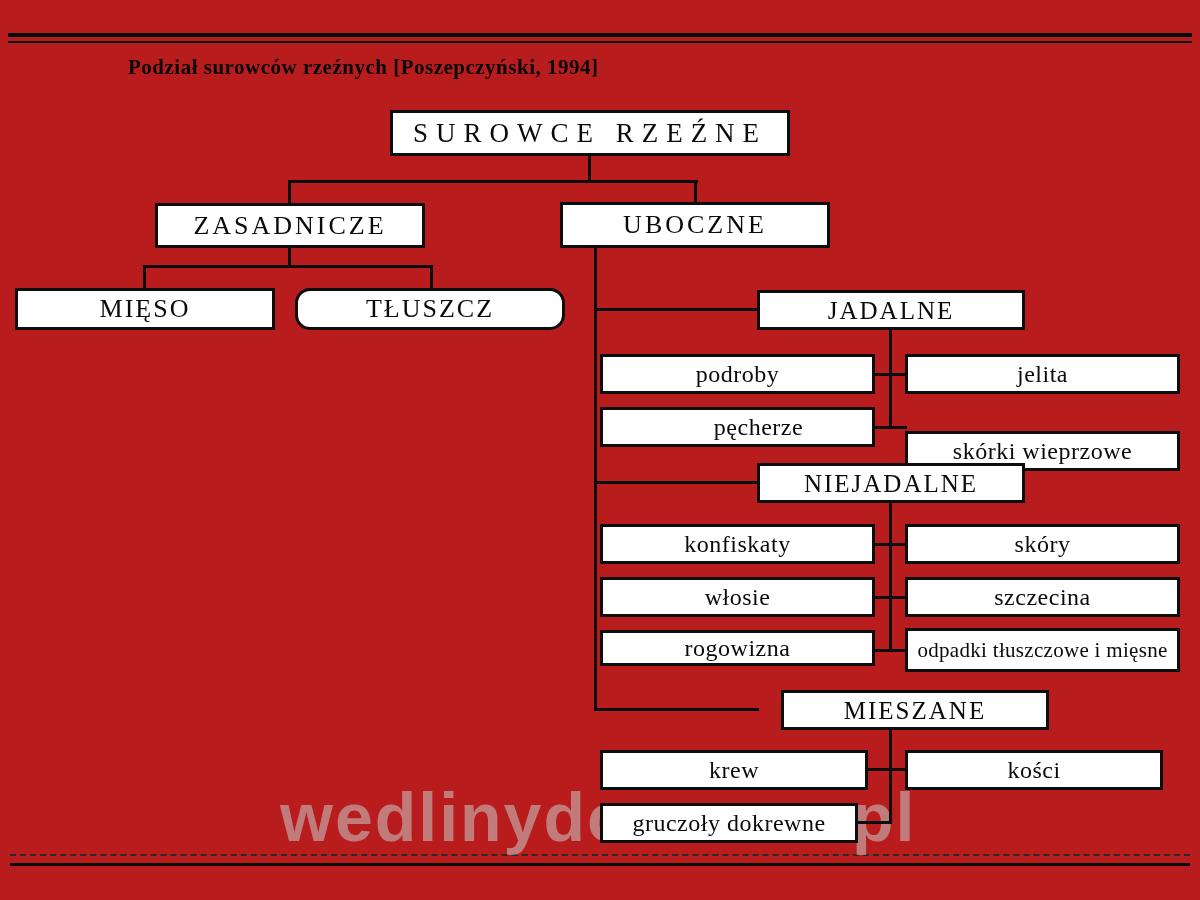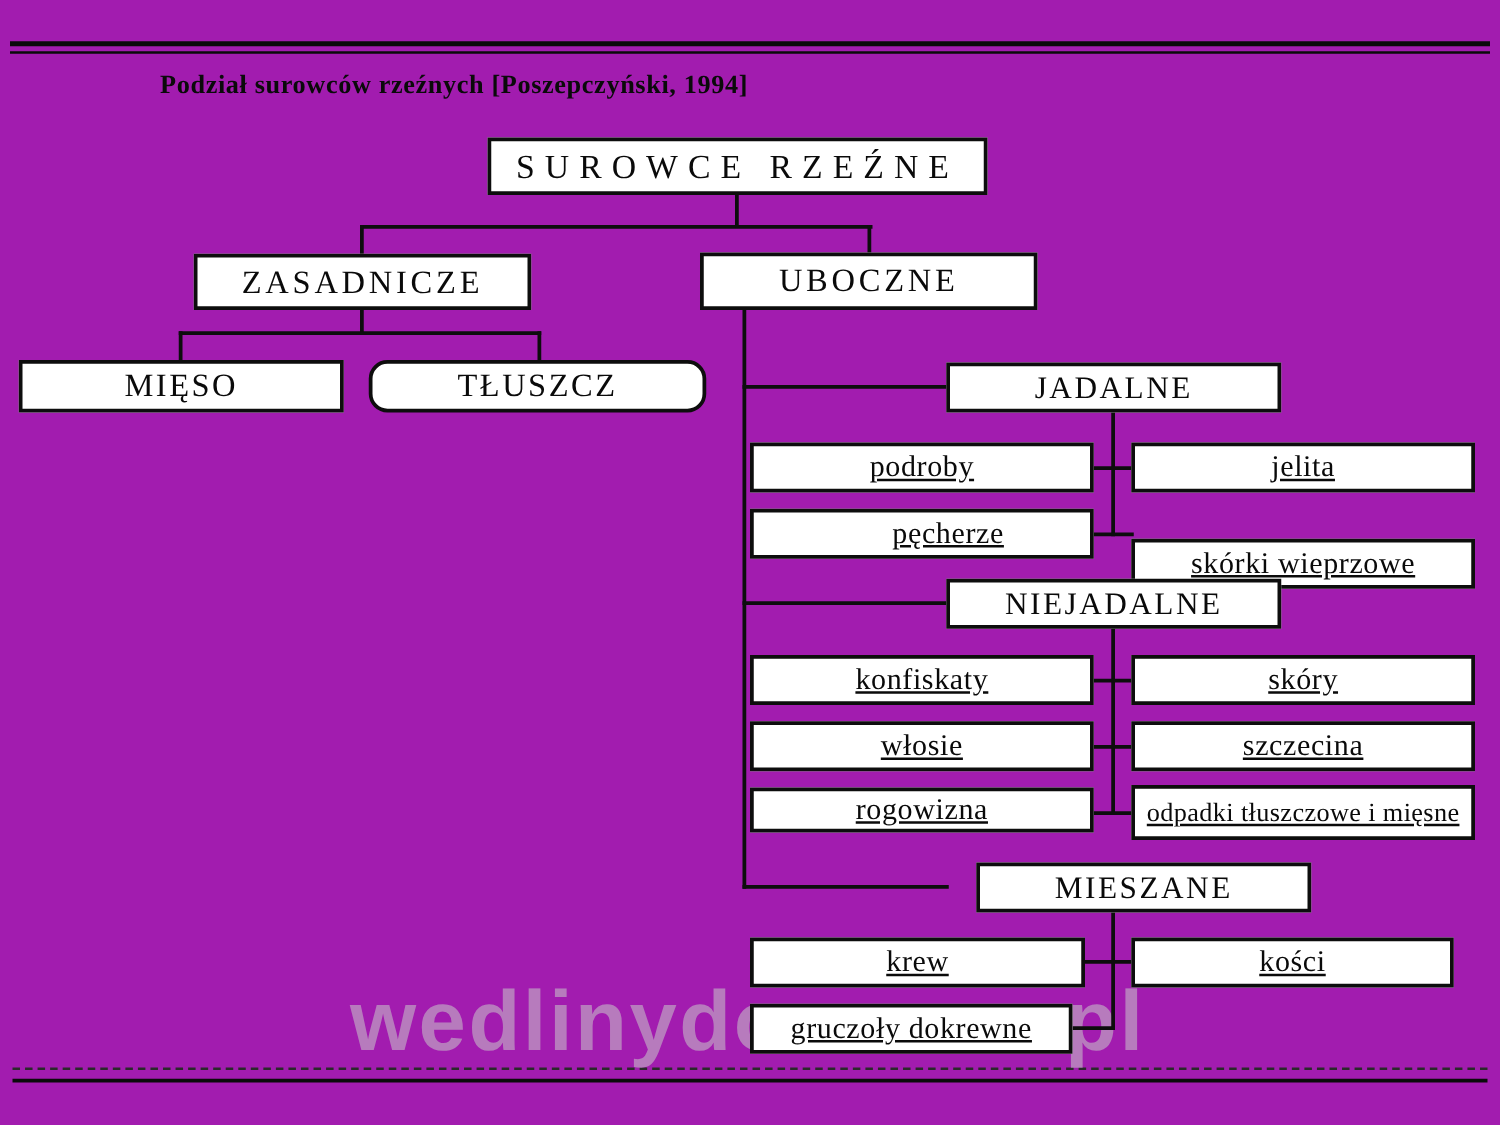--- a/index.html
+++ b/index.html
@@ -4,21 +4,21 @@
 <style>
   html, body {
     margin: 0;
     padding: 0;
     background: #ffffff;
   }
   #stage {
     position: relative;
     width: 1200px;
     height: 900px;
-    background: #a21caf;
+    background: #b91c1c;
     overflow: hidden;
     font-family: "Liberation Serif", "DejaVu Serif", serif;
     color: #0a0a0a;
   }
   .rule {
     position: absolute;
     background: #0a0a0a;
   }
   .rule-dashed {
     position: absolute;
@@ -77,21 +77,20 @@
     font-size: 26px;
     letter-spacing: 2px;
   }
   .node-section {
     font-size: 25px;
     letter-spacing: 2px;
   }
   .node-leaf {
     font-size: 24px;
     letter-spacing: 0.5px;
-    text-decoration: underline;
   }
   .node-leaf-small {
     font-size: 21px;
     letter-spacing: 0.3px;
     line-height: 1.05;
     padding: 0 6px;
   }
 </style>
 </head>
 <body>

